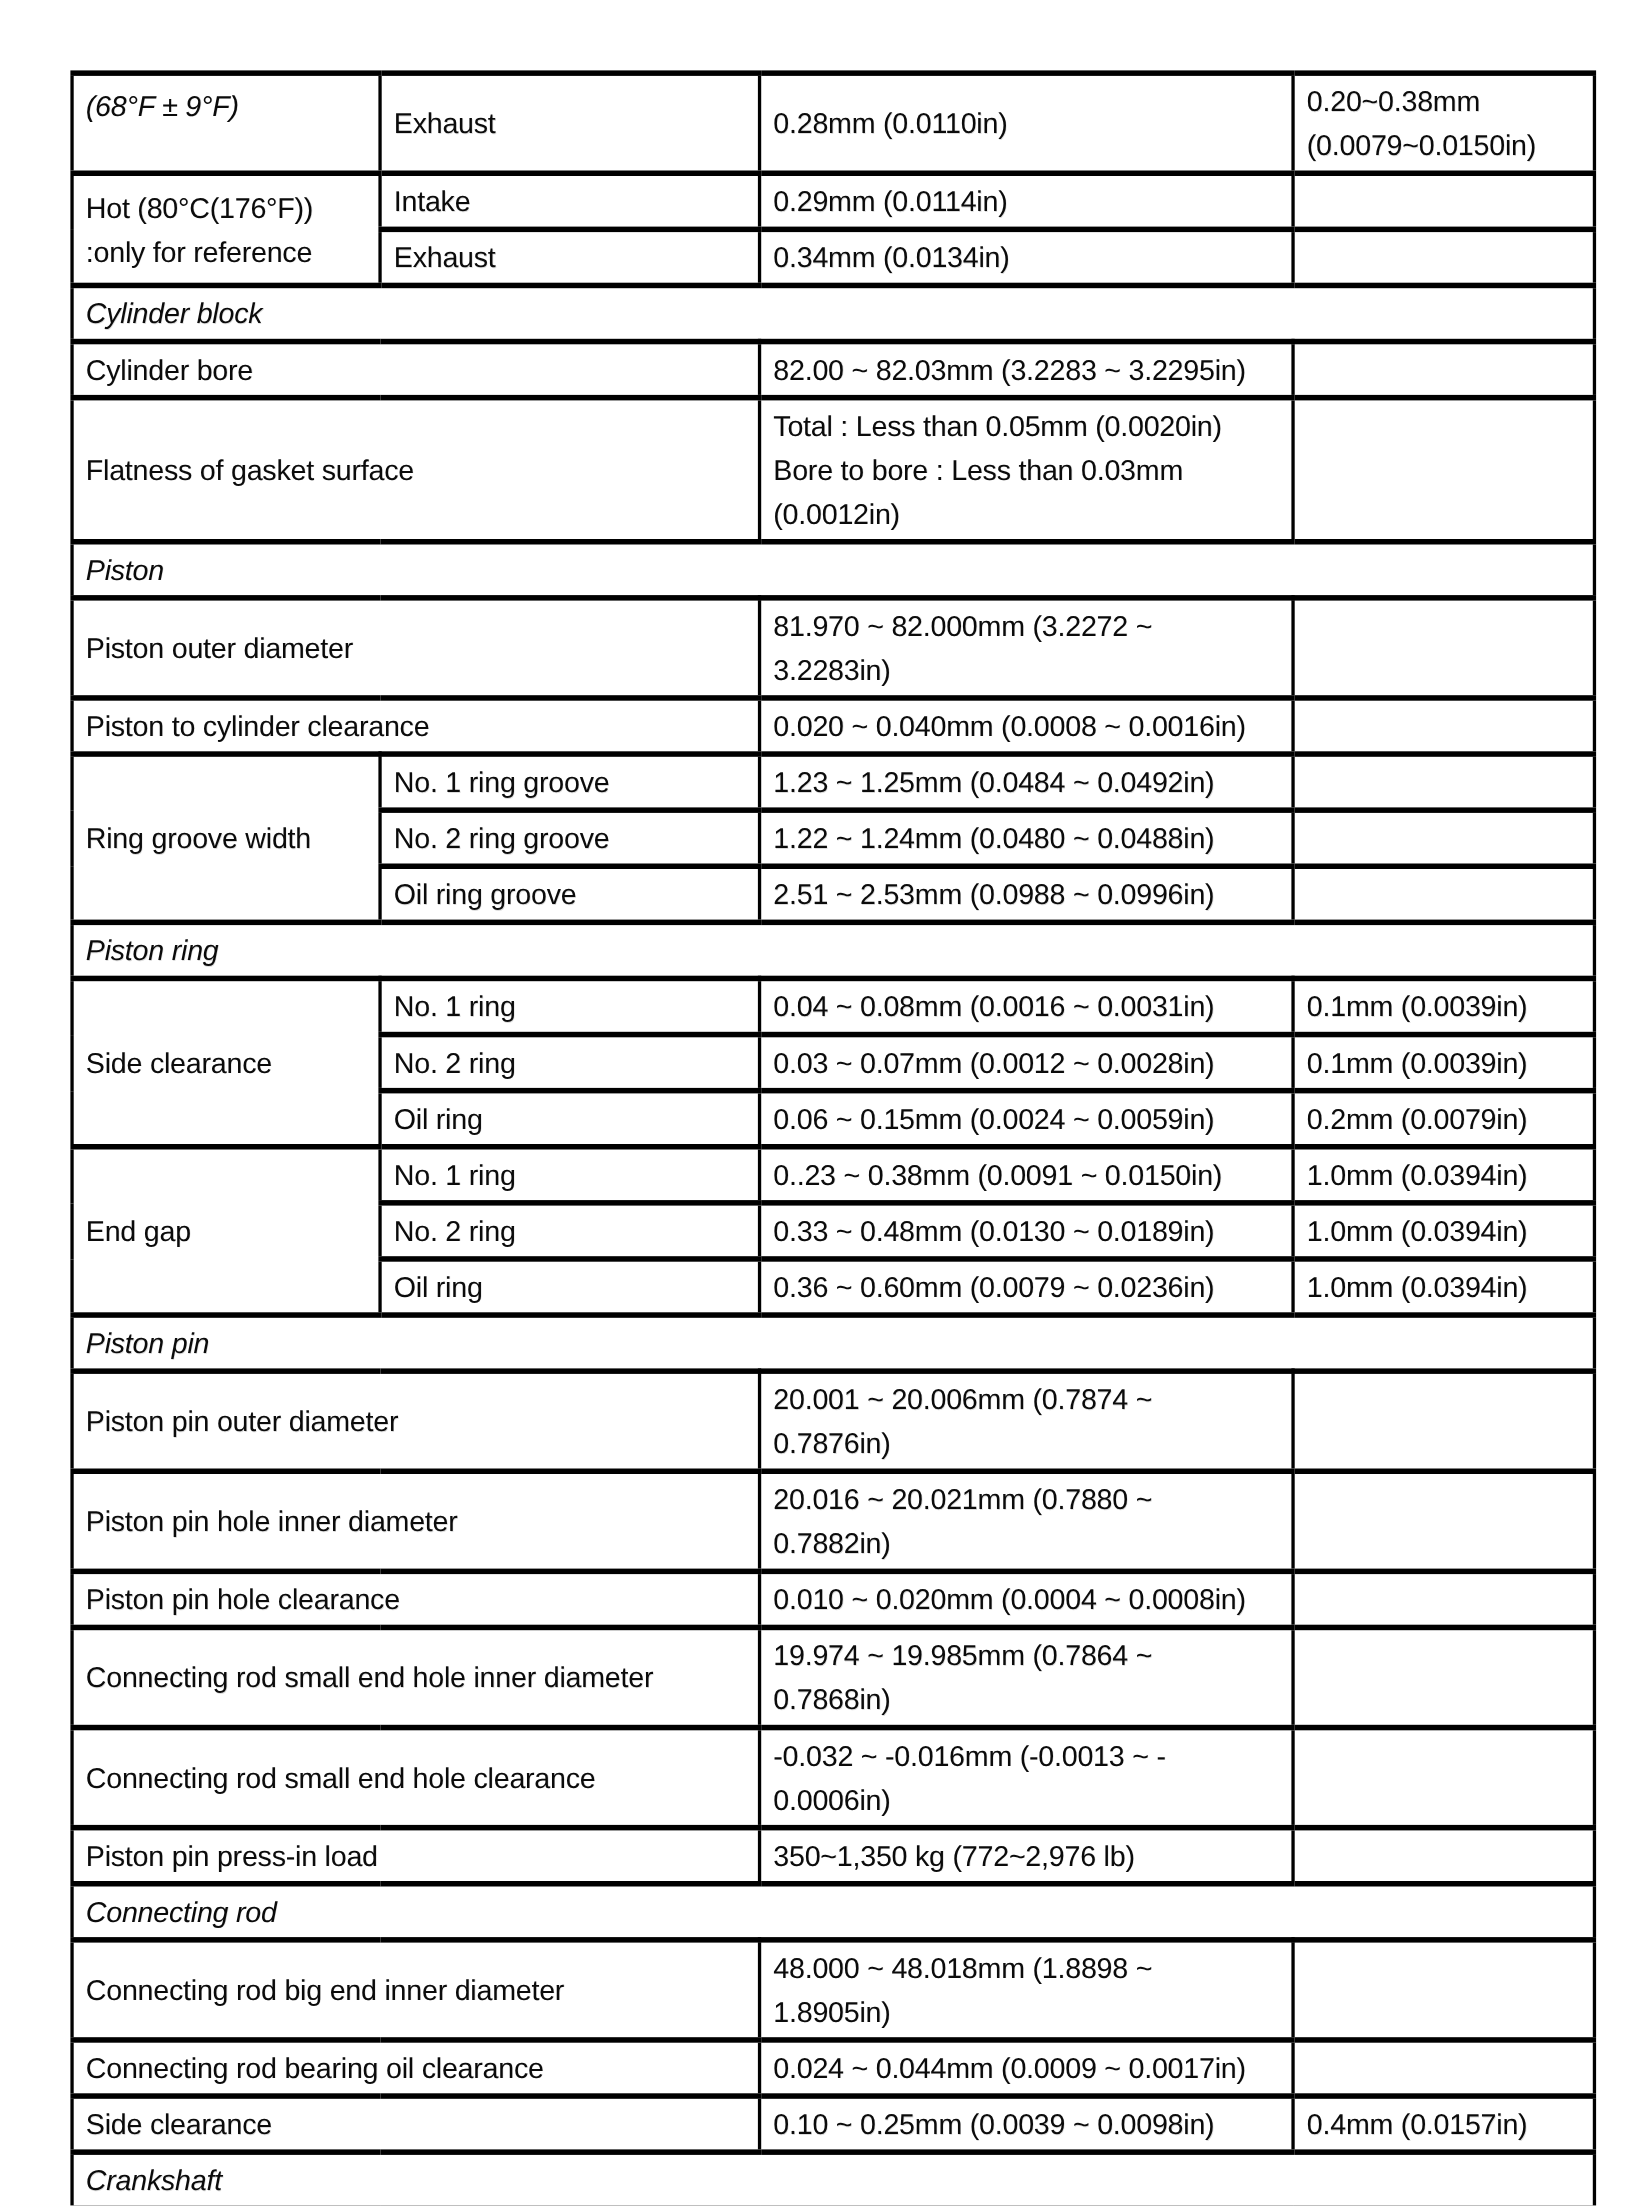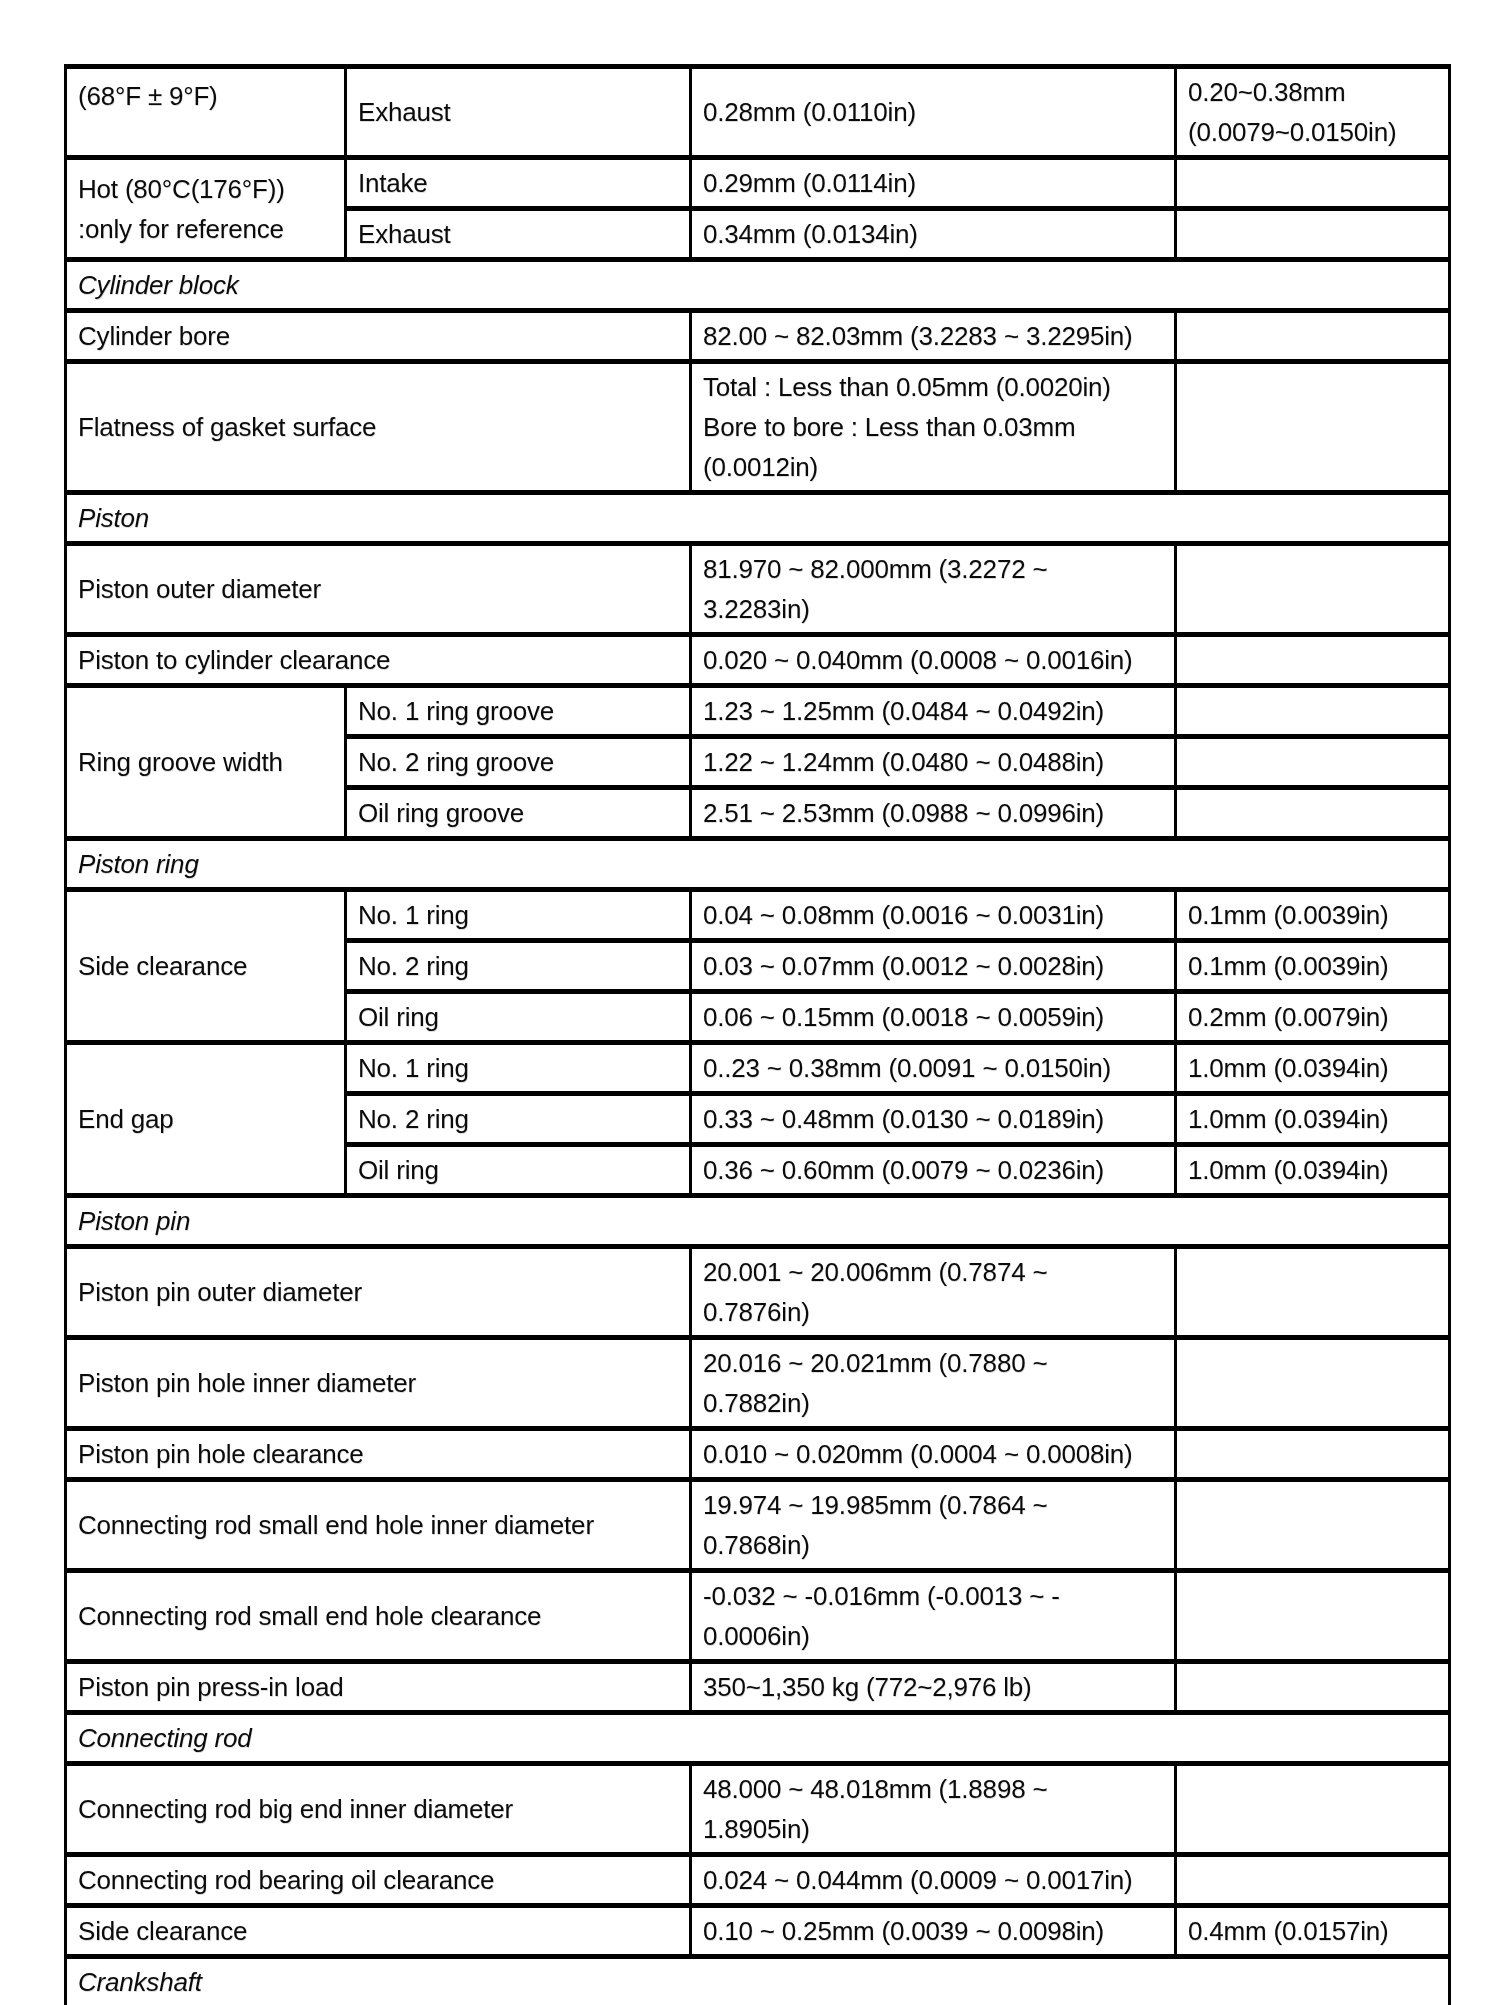--- a/index.html
+++ b/index.html
@@ -33,21 +33,21 @@
     font-size: 26px;
     line-height: 40px;
     letter-spacing: -0.2px;
     color: #0b0b0b;
     vertical-align: middle;
     white-space: pre-line;
     overflow: hidden;
     text-shadow: 0.5px 0.5px 0 rgba(130,130,130,0.28);
   }
   tr.sub-row td.cell { border-top-width: 2px; }
-  td.vtop { vertical-align: top; padding-top: 7px; }
+  td.vtop { vertical-align: top; padding-top: 7px; font-style: italic; }
   td.section-cell { height: 46px; font-style: italic; }
   td.label-cell, td.sublabel-cell { height: 46px; }
 </style>
 </head>
 <body>
 
 <div class="page">
   <table class="spec">
     <colgroup>
       <col style="width:280px">
@@ -129,21 +129,21 @@
           <td class="cell">0.04 ~ 0.08mm (0.0016 ~ 0.0031in)</td>
           <td class="cell">0.1mm (0.0039in)</td>
         </tr>
         <tr class="sub-row">
           <td class="cell sublabel-cell">No. 2 ring</td>
           <td class="cell">0.03 ~ 0.07mm (0.0012 ~ 0.0028in)</td>
           <td class="cell">0.1mm (0.0039in)</td>
         </tr>
         <tr class="sub-row">
           <td class="cell sublabel-cell">Oil ring</td>
-          <td class="cell">0.06 ~ 0.15mm (0.0018 ~ 0.0059in)</td>
+          <td class="cell">0.06 ~ 0.15mm (0.0024 ~ 0.0059in)</td>
           <td class="cell">0.2mm (0.0079in)</td>
         </tr>
         <tr>
           <td class="cell label-cell" rowspan="3">End gap</td>
           <td class="cell sublabel-cell">No. 1 ring</td>
           <td class="cell">0..23 ~ 0.38mm (0.0091 ~ 0.0150in)</td>
           <td class="cell">1.0mm (0.0394in)</td>
         </tr>
         <tr class="sub-row">
           <td class="cell sublabel-cell">No. 2 ring</td>

